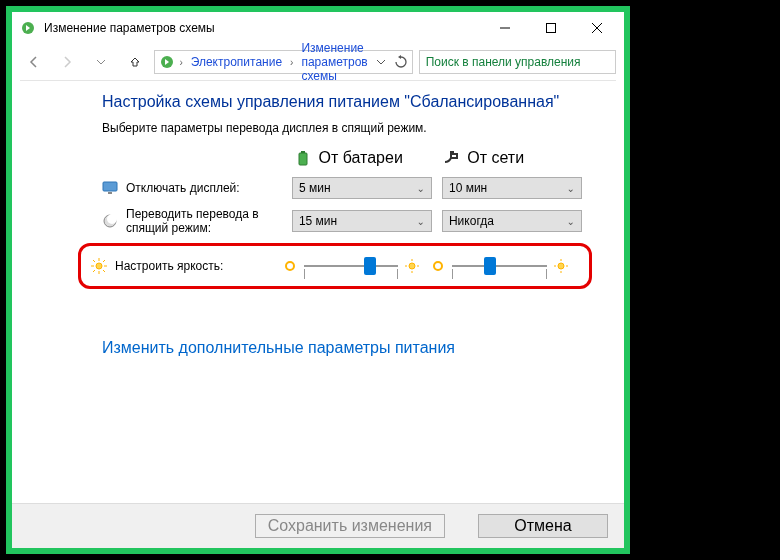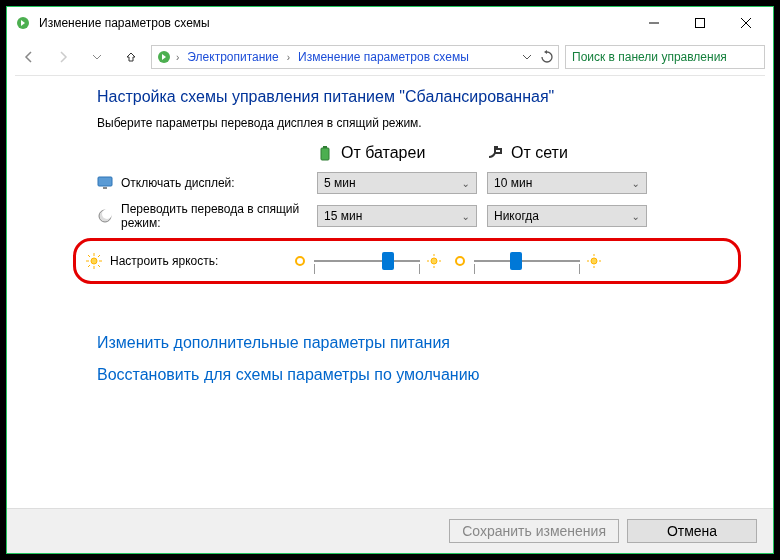--- a/index.html
+++ b/index.html
@@ -1,18 +1,18 @@
 <!DOCTYPE html>
 <html><head>
 <meta charset="utf-8">
 <style>
 * { box-sizing: border-box; margin: 0; padding: 0; font-family: "Segoe UI", Tahoma, sans-serif; }
 body { background: #000; width: 780px; height: 560px; overflow: hidden; }
 .outer { width: 780px; height: 560px; background: #000; padding: 6px; }
-.window { width: 768px; height: 548px; background: #fff; border: 1px solid #22c55e; display: flex; flex-direction: column; }
+.window { width: 624px; height: 548px; background: #fff; border: 6px solid #22c55e; display: flex; flex-direction: column; }
 
 .titlebar { height: 32px; display: flex; align-items: center; padding: 0 4px 0 8px; background: #fff; }
 .titlebar .app-icon { width: 16px; height: 16px; margin-right: 8px; }
 .titlebar .title { font-size: 12px; color: #000; flex: 1; }
 .titlebar .winbtn { width: 46px; height: 30px; display: flex; align-items: center; justify-content: center; color: #000; }
 
 .navrow { height: 36px; display: flex; align-items: center; padding: 0 8px; gap: 6px; background: #fff; }
 .navbtn { width: 28px; height: 28px; display: flex; align-items: center; justify-content: center; color: #888; }
 .navbtn.active { color: #000; }
 .crumb-bar { flex: 1; height: 24px; border: 1px solid #ccc; display: flex; align-items: center; padding: 0 4px; gap: 4px; font-size: 12px; background: #fff; }
@@ -29,36 +29,36 @@
 
 .icon-row { display: flex; align-items: center; margin-bottom: 10px; }
 .icon-row .spacer { width: 220px; }
 .icon-row .col { width: 170px; display: flex; align-items: center; gap: 8px; font-size: 16px; }
 
 .setting-row { display: flex; align-items: center; margin-bottom: 8px; }
 .setting-row .label { width: 220px; display: flex; align-items: center; gap: 8px; }
 .setting-row .dd { width: 160px; height: 22px; border: 1px solid #adadad; background: #e1e1e1; display: flex; align-items: center; padding: 0 6px; font-size: 12px; margin-right: 10px; position: relative; }
 .setting-row .dd .chev { position: absolute; right: 6px; font-size: 10px; color: #555; }
 
-.highlight-row { border: 3px solid #e40000; border-radius: 18px; padding: 8px 10px; display: flex; align-items: center; margin-top: 4px; margin-left: -24px; margin-right: 0; }
+.highlight-row { border: 3px solid #e40000; border-radius: 12px; padding: 8px 10px; display: flex; align-items: center; margin-top: 4px; margin-left: -24px; margin-right: 0; }
 .highlight-row .label { width: 206px; display: flex; align-items: center; gap: 8px; }
 .slider { width: 150px; height: 24px; display: flex; align-items: center; gap: 6px; margin-right: 10px; }
 .slider .track { flex: 1; height: 2px; background: #999; position: relative; }
 .slider .track::before, .slider .track::after {
   content:""; position:absolute; width:1px; height:10px; background:#999; bottom:-12px;
 }
 .slider .track::before { left:0; }
 .slider .track::after { right:0; }
 .slider .thumb { width: 12px; height: 18px; background: #0078d7; position: absolute; top: -8px; transform: translateX(-50%); border-radius:2px; }
 
 .links { margin-top: 50px; }
 .links a { display: block; color: #0066cc; font-size: 16px; text-decoration: none; margin-bottom: 14px; }
 
 .footer { border-top: 1px solid #ddd; padding: 10px 16px; display: flex; justify-content: flex-end; gap: 8px; background: #f0f0f0; }
-.footer .btn { min-width: 130px; height: 24px; border: 1px solid #adadad; background: #e1e1e1; font-size: 14px; display: flex; align-items: center; justify-content: center; padding: 0 12px; }
+.footer .btn { min-width: 130px; height: 24px; border: 1px solid #adadad; background: #e1e1e1; font-size: 16px; display: flex; align-items: center; justify-content: center; padding: 0 12px; margin-left: 25px; }
 .footer .btn.disabled { color: #888; background: #f0f0f0; }
 
 .icon-svg { width:16px; height:16px; flex-shrink:0; }
 </style>
 </head>
 <body>
 
 <div class="outer">
 <div class="window">
 
@@ -240,21 +240,20 @@
                 <line x1="8" y1="13" x2="8" y2="15"></line>
                 <line x1="1" y1="8" x2="3" y2="8"></line>
                 <line x1="13" y1="8" x2="15" y2="8"></line>
               </g>
             </svg>
       </div>
     </div>
 
     <div class="links">
       <a href="#">Изменить дополнительные параметры питания</a>
-      <a href="#">Восстановить для схемы параметры по умолчанию</a>
     </div>
   </div>
 
   <div class="footer">
     <div class="btn disabled">Сохранить изменения</div>
     <div class="btn">Отмена</div>
   </div>
 
 </div>
 </div>

